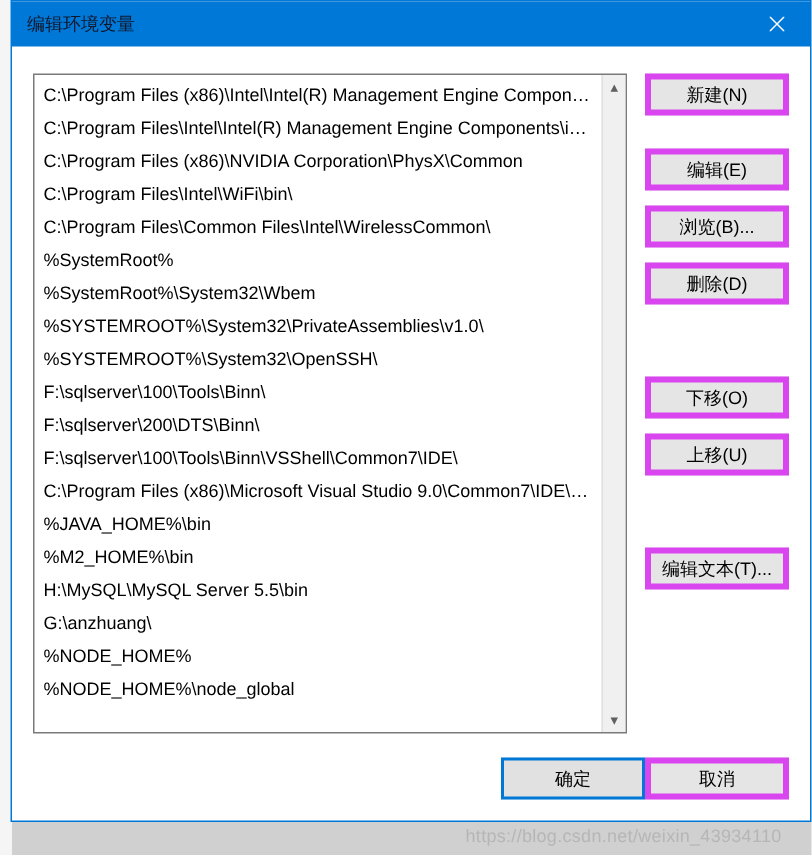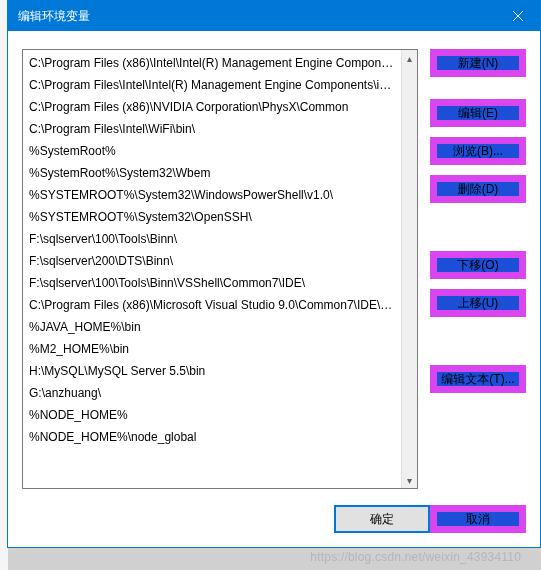--- a/index.html
+++ b/index.html
@@ -17,21 +17,21 @@
       left: 7px;
       top: 0;
       width: 534px;
       height: 548px;
       background: #ffffff;
       border: 1px solid #0078d7;
     }
     .titlebar {
       height: 30px;
       background: #0078d7;
-      color: #ffffff;
+      color: #0f172a;
       display: flex;
       align-items: center;
       justify-content: space-between;
       padding-left: 10px;
     }
     .titlebar-title {
       font-size: 12px;
     }
     .close-btn {
       width: 45px;
@@ -98,22 +98,22 @@
     .button-col {
       width: 96px;
       display: flex;
       flex-direction: column;
       gap: 10px;
     }
     .spacer-sm { height: 2px; }
     .spacer-lg { height: 28px; }
     .btn {
       height: 28px;
-      background: #1d4ed8;
-      border: 7px solid #d946ef;
+      background: #e5e5e5;
+      border: 4px solid #d946ef;
       font-size: 12px;
       display: flex;
       align-items: center;
       justify-content: center;
       cursor: default;
     }
     .bottom-row {
       height: 44px;
       display: flex;
       justify-content: flex-end;
@@ -166,23 +166,24 @@
 
   <div class="content">
     <div class="main-row">
 
       <div class="list-wrap">
         <div class="list-inner">
           <div class="list-item">C:\Program Files (x86)\Intel\Intel(R) Management Engine Components\iCLS\</div>
           <div class="list-item">C:\Program Files\Intel\Intel(R) Management Engine Components\iCLS\</div>
           <div class="list-item">C:\Program Files (x86)\NVIDIA Corporation\PhysX\Common</div>
           <div class="list-item">C:\Program Files\Intel\WiFi\bin\</div>
+          <div class="list-item">C:\Program Files\Common Files\Intel\WirelessCommon\</div>
           <div class="list-item">%SystemRoot%</div>
           <div class="list-item">%SystemRoot%\System32\Wbem</div>
-          <div class="list-item">%SYSTEMROOT%\System32\WindowsPowerShell\v1.0\</div>
+          <div class="list-item">%SYSTEMROOT%\System32\PrivateAssemblies\v1.0\</div>
           <div class="list-item">%SYSTEMROOT%\System32\OpenSSH\</div>
           <div class="list-item">F:\sqlserver\100\Tools\Binn\</div>
           <div class="list-item">F:\sqlserver\200\DTS\Binn\</div>
           <div class="list-item">F:\sqlserver\100\Tools\Binn\VSShell\Common7\IDE\</div>
           <div class="list-item">C:\Program Files (x86)\Microsoft Visual Studio 9.0\Common7\IDE\PrivateAssemblies\</div>
           <div class="list-item">%JAVA_HOME%\bin</div>
           <div class="list-item">%M2_HOME%\bin</div>
           <div class="list-item">H:\MySQL\MySQL Server 5.5\bin</div>
           <div class="list-item">G:\anzhuang\</div>
           <div class="list-item">%NODE_HOME%</div>

